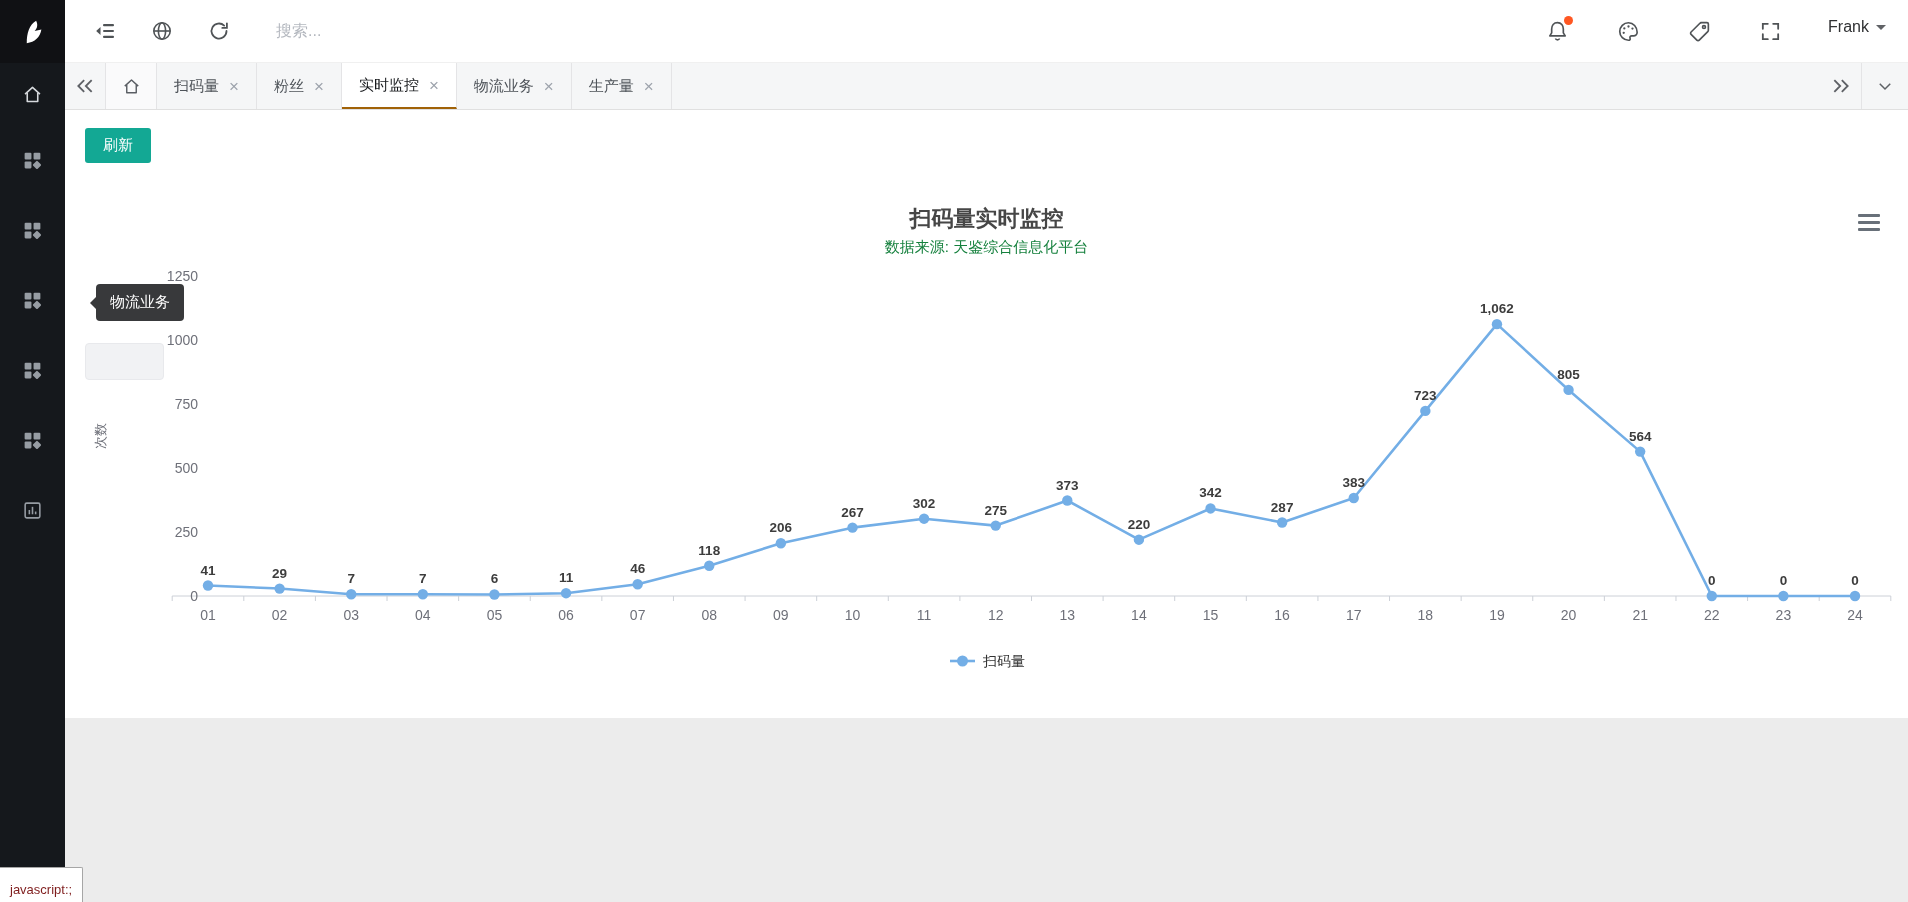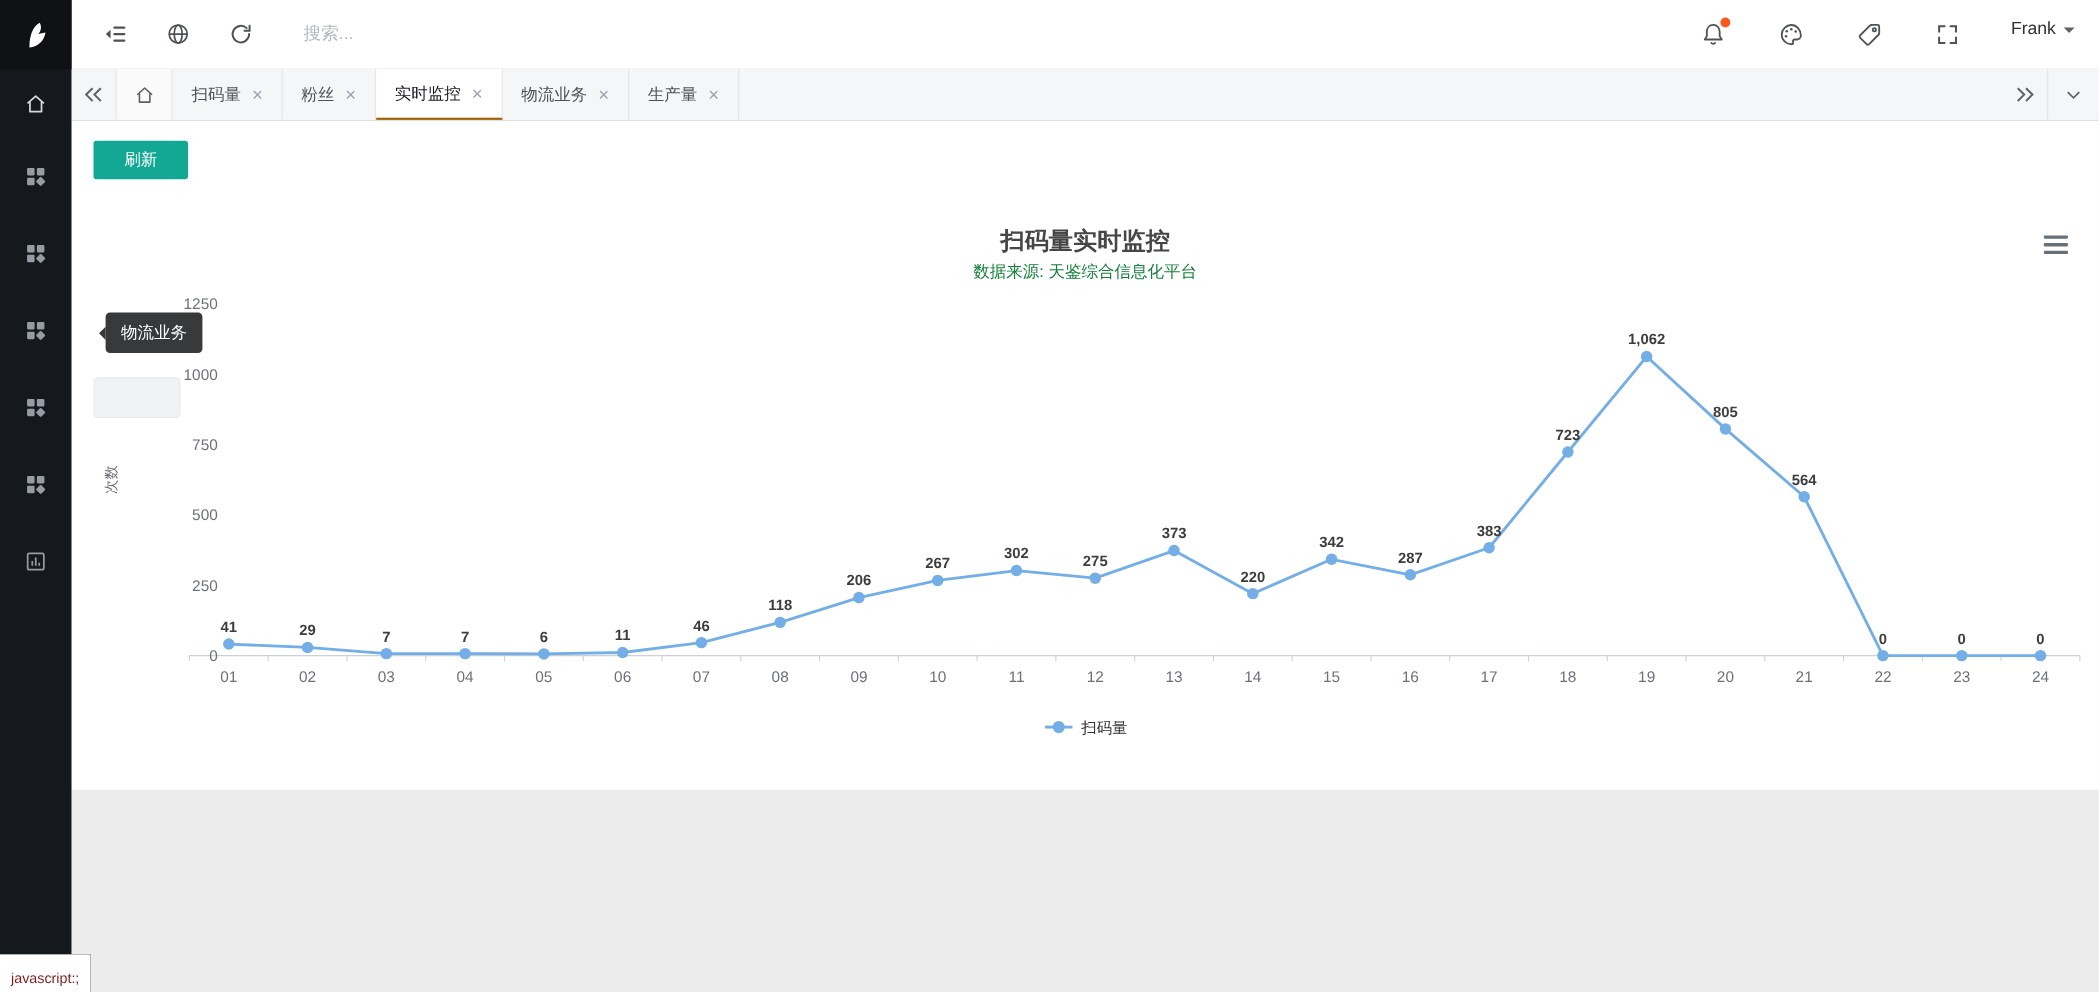--- a/index.html
+++ b/index.html
@@ -31,21 +31,21 @@
   .tabs{display:flex;}
   .tab{display:flex;align-items:center;padding:0 17px;font-size:15px;color:#4E5359;border-right:1px solid #E4E4E6;cursor:pointer;gap:10px;background:transparent;}
   .tab.active{background:#fff;color:#17191C;border-bottom:2px solid #a16207;font-weight:500;}
   .tab-close{color:#9DA3AC;font-size:17px;line-height:1;cursor:pointer;}
   .tabbar-right{margin-left:auto;display:flex;}
   .tab-ctrl.bordered{border-left:1px solid #E4E4E6;width:47px;}
 
   
   .content{position:absolute;left:65px;top:110px;right:0;bottom:0;background:#ECECEC;}
   .panel{position:relative;width:100%;height:608px;background:#fff;overflow:hidden;}
-  .refresh-btn{position:absolute;left:20px;top:18px;width:86px;height:35px;color:#fff;border:none;font-size:15px;border-radius:3px;cursor:pointer;font-family:inherit;z-index:5;}
+  .refresh-btn{position:absolute;left:20px;top:18px;width:66px;height:35px;color:#fff;border:none;font-size:15px;border-radius:3px;cursor:pointer;font-family:inherit;z-index:5;}
   .chart-title{position:absolute;top:94px;left:0;right:0;text-align:center;font-size:22px;font-weight:600;color:#464646;z-index:4;}
   .chart-subtitle{position:absolute;top:128px;left:0;right:0;text-align:center;font-size:15px;color:#15803d;z-index:4;}
   .chart-menu{position:absolute;right:28px;top:104px;width:22px;height:17px;display:flex;flex-direction:column;justify-content:space-between;cursor:pointer;z-index:5;}
   .chart-menu i{display:block;height:3px;background:#687079;border-radius:1px;}
   .popover-ghost{position:absolute;left:20px;top:233px;width:79px;height:37px;background:#F1F2F4;border:1px solid #E8E9EC;border-radius:4px;z-index:1;}
   #chart-svg{position:absolute;left:0;top:0;z-index:2;font-family:"Liberation Sans","DejaVu Sans",sans-serif;}
 
   
   .side-tooltip{position:absolute;left:96px;top:284px;background:rgba(48,49,51,.96);color:#fff;font-size:15px;padding:9px 14px;border-radius:4px;z-index:40;white-space:nowrap;}
   .side-tooltip::before{content:"";position:absolute;left:-6px;top:50%;margin-top:-6px;border:6px solid transparent;border-left-width:0;border-right-color:rgba(48,49,51,.96);}

